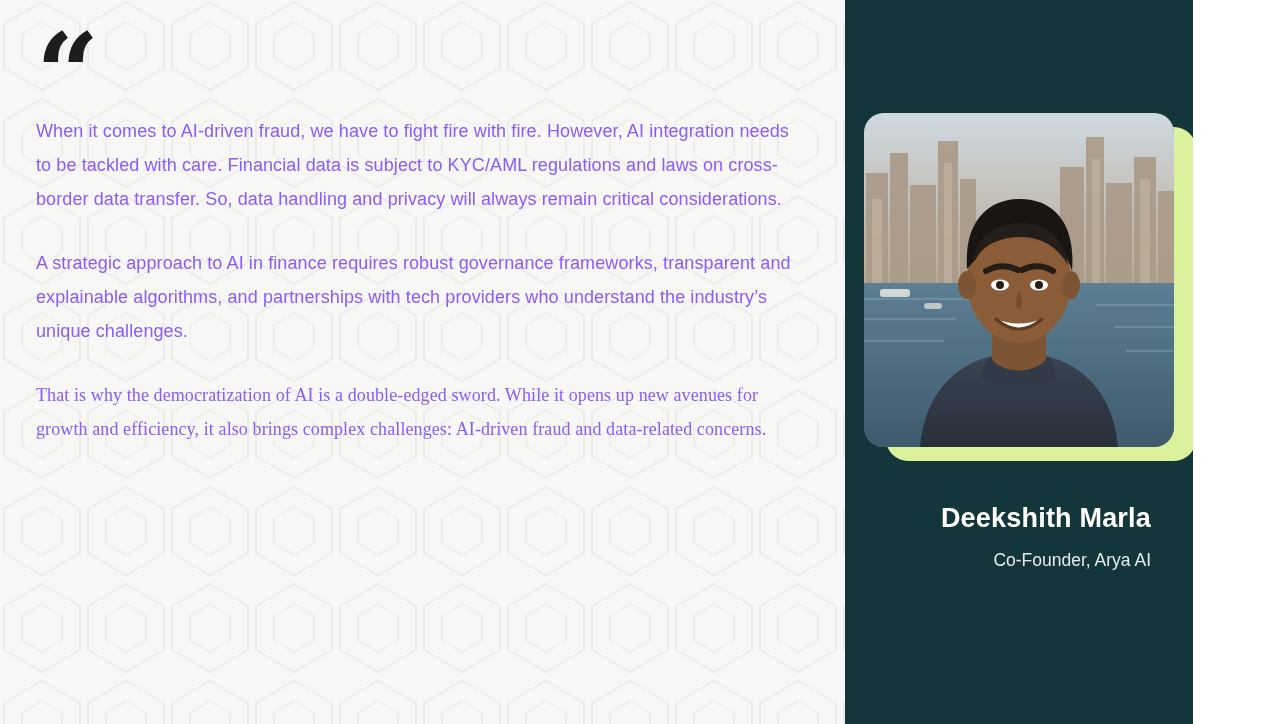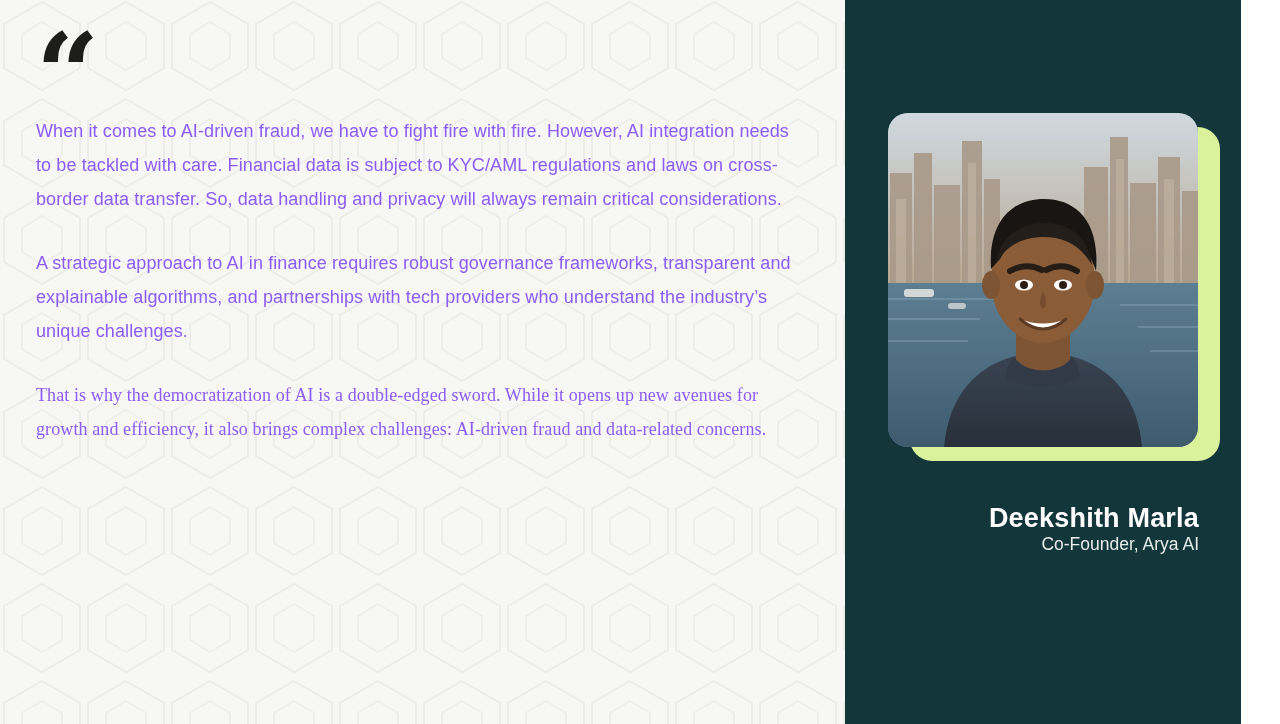--- a/index.html
+++ b/index.html
@@ -57,21 +57,21 @@
     color: #8b5cf6;
     margin: 0 0 30px 0;
     letter-spacing: 0.1px;
     max-width: 775px;
   }
   .quote-para:last-child { margin-bottom: 0; font-family: Liberation Serif, serif; }
 
   
   .profile-panel {
     position: relative;
-    width: 396px;
+    width: 348px;
     height: 724px;
     background: #12363a;
     box-sizing: border-box;
     display: flex;
     flex-direction: column;
     align-items: center;
     padding-top: 113px;
     overflow: hidden;
   }
   .photo-wrap {
@@ -105,21 +105,21 @@
     color: #ffffff;
     font-size: 27px;
     font-weight: 700;
     letter-spacing: 0.2px;
     text-align: right;
     width: 100%;
     padding-right: 42px;
     box-sizing: border-box;
   }
   .person-role {
-    margin-top: 0;
+    margin-top: 16px;
     color: #e6ecea;
     font-size: 17.5px;
     font-weight: 400;
     text-align: right;
     width: 100%;
     padding-right: 42px;
     box-sizing: border-box;
   }
 </style>
 </head>

